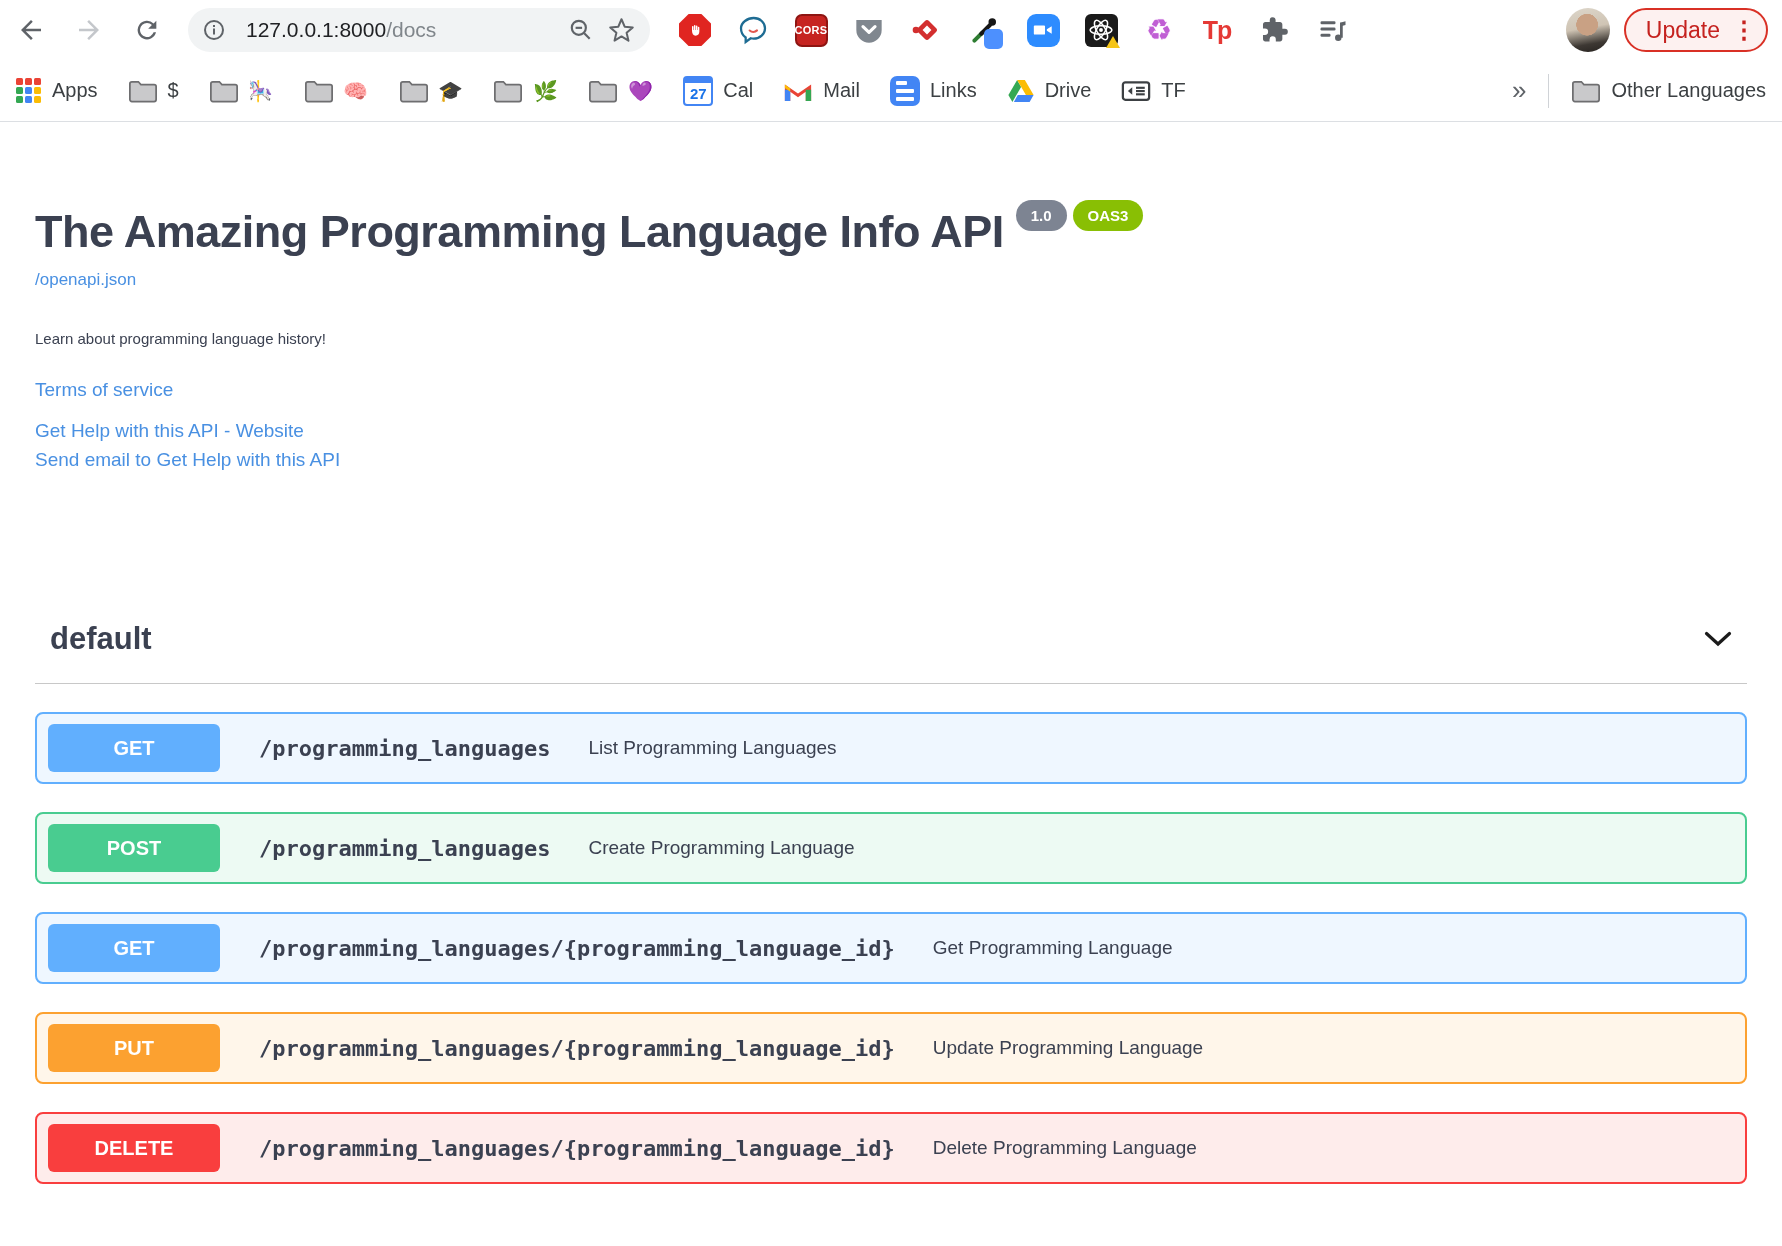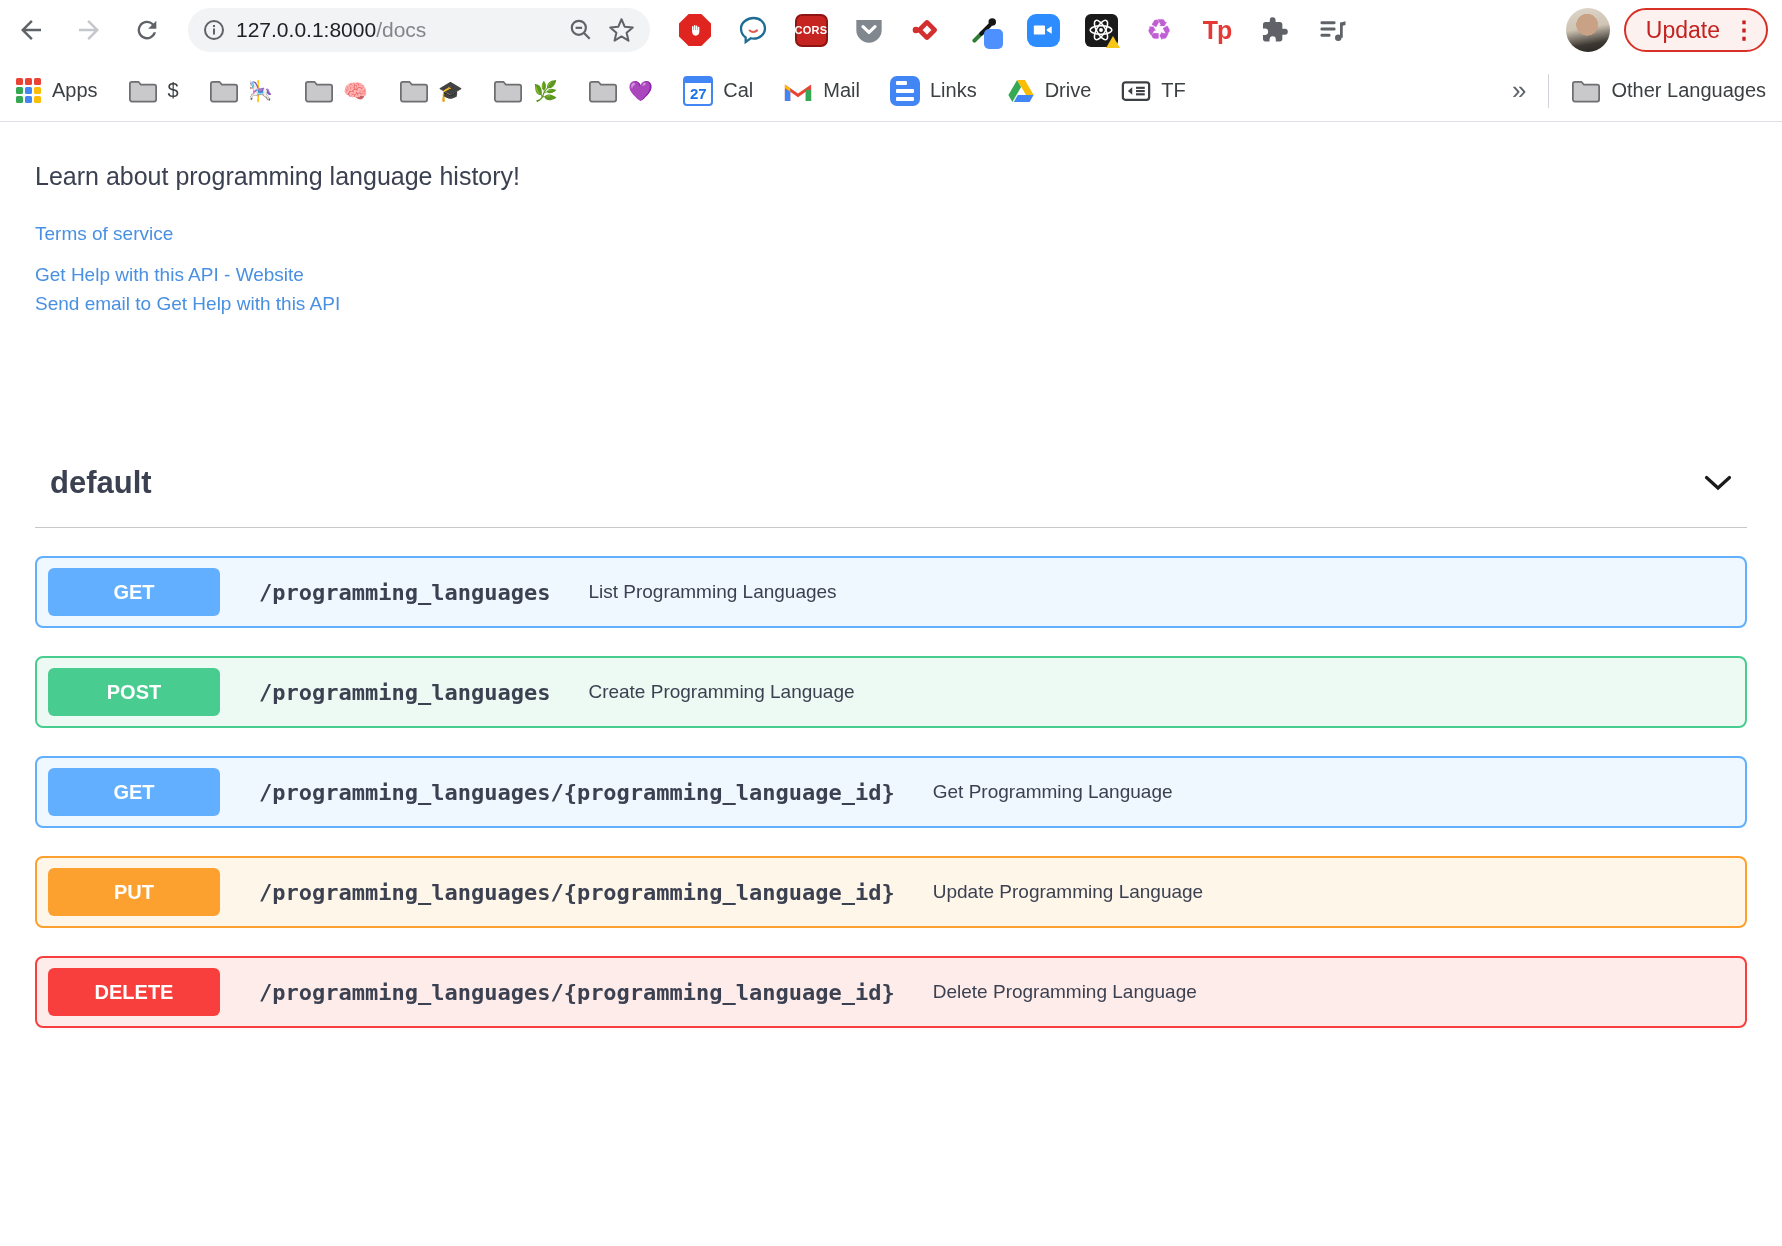--- a/index.html
+++ b/index.html
@@ -5,21 +5,21 @@
   * { margin:0; padding:0; box-sizing:border-box; }
   html,body { width:1782px; height:1246px; background:#fff; overflow:hidden;
               font-family:"Liberation Sans", sans-serif; }
 
   
   .toolbar { height:60px; display:flex; align-items:center; padding:0 14px; background:#fff; }
   .nav-btn { width:34px; height:34px; display:flex; align-items:center; justify-content:center;
              margin-right:24px; cursor:pointer; flex:none; }
   .omnibox { width:462px; height:44px; background:#f1f3f4; border-radius:22px;
              display:flex; align-items:center; padding:0 14px; flex:none; }
-  .omnibox .url { font-size:21px; margin-left:10px; white-space:nowrap; }
+  .omnibox .url { font-size:21px; margin-left:20px; white-space:nowrap; }
   .url .host { color:#202124; }
   .url .path { color:#80868b; }
   .omni-spacer { flex:1; }
   .omni-icon { width:30px; height:30px; display:flex; align-items:center; justify-content:center;
                margin-left:10px; flex:none; }
   .ext-row { display:flex; align-items:center; margin-left:28px; gap:24px; flex:1; }
   .ext { width:34px; height:34px; display:flex; align-items:center; justify-content:center;
          position:relative; flex:none; }
   .octagon { width:32px; height:32px; background:#e02521;
              clip-path:polygon(30% 0,70% 0,100% 30%,100% 70%,70% 100%,30% 100%,0 70%,0 30%);
@@ -69,21 +69,21 @@
   
   .page { padding:0 35px; }
   .title-row { margin-top:78px; }
   .api-title { display:inline; font-size:45px; font-weight:bold; color:#3b4151; letter-spacing:-.5px; }
   .badge { display:inline-flex; align-items:center; border-radius:29px; color:#fff;
            font-size:15px; font-weight:bold; padding:7px 15px; vertical-align:26px; margin-left:12px; }
   .badge.version { background:#7d8492; }
   .badge.oas { background:#89bf04; margin-left:6px; }
   .spec-link { display:inline-block; margin-top:12px; font-size:17px; color:#4990e2;
                text-decoration:none; cursor:pointer; }
-  .api-desc { margin-top:40px; font-size:25px; color:#3b4151; }
+  .api-desc { margin-top:40px; font-size:15px; color:#3b4151; }
   .info-link { display:block; font-size:19px; color:#4990e2; text-decoration:none; cursor:pointer; }
   .lk-terms { margin-top:32px; }
   .lk-web { margin-top:19px; }
   .lk-email { margin-top:7px; }
   .lk-license { margin-top:19px; }
 
   .section-header { margin-top:150px; display:flex; align-items:center; justify-content:space-between;
                     padding:0 15px 26px 15px; border-bottom:1px solid #c8c8c8; cursor:pointer; }
   .section-title { font-size:31px; font-weight:bold; color:#3b4151; }
 
@@ -333,20 +333,25 @@
   <div class="bm" style="margin-right:0">
     <svg width="30" height="26" viewBox="0 0 24 20">
         <path d="M1.5 4.2c0-.9.7-1.6 1.6-1.6h5.2l2 2.2h10.6c.9 0 1.6.7 1.6 1.6v10.4c0 .9-.7 1.6-1.6 1.6H3.1c-.9 0-1.6-.7-1.6-1.6z" fill="#c9c9cb" stroke="#6e6e70" stroke-width="1.4"></path>
       </svg>
     <span>Other Languages</span>
   </div>
 </div>
 
 <div class="page">
 
+  <div class="title-row">
+    <h1 class="api-title">The Amazing Programming Language Info API</h1><span class="badge version">1.0</span><span class="badge oas">OAS3</span>
+    <br>
+    <a class="spec-link">/openapi.json</a>
+  </div>
 
   <p class="api-desc">Learn about programming language history!</p>
 
   <a class="info-link lk-terms">Terms of service</a>
   <a class="info-link lk-web">Get Help with this API - Website</a>
   <a class="info-link lk-email">Send email to Get Help with this API</a>
 
   <div class="section-header">
     <span class="section-title">default</span>
     <svg width="28" height="16" viewBox="0 0 28 16">

